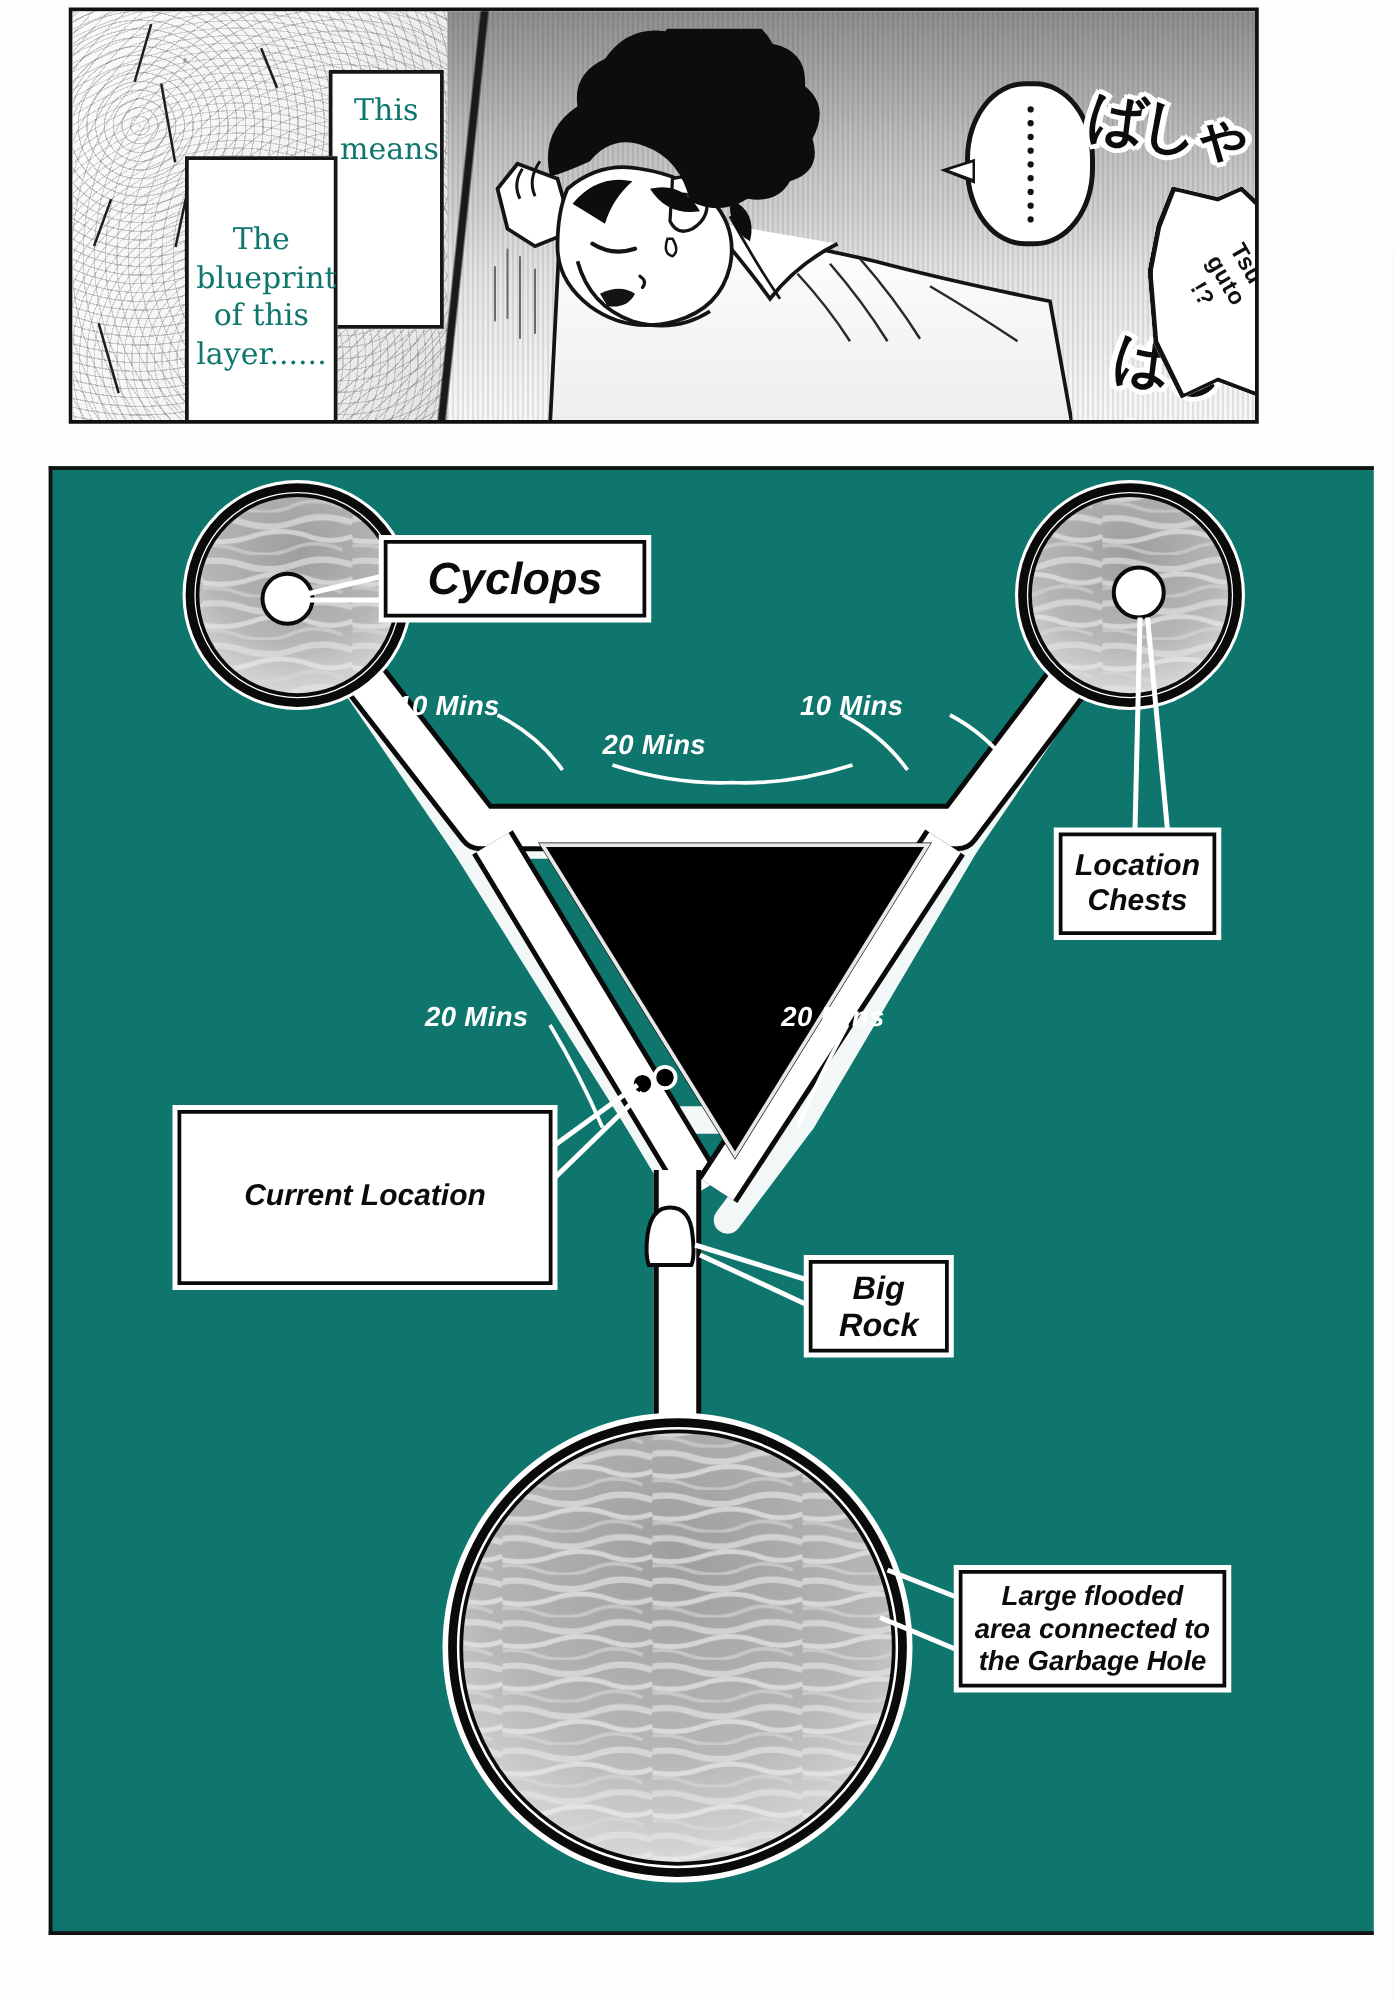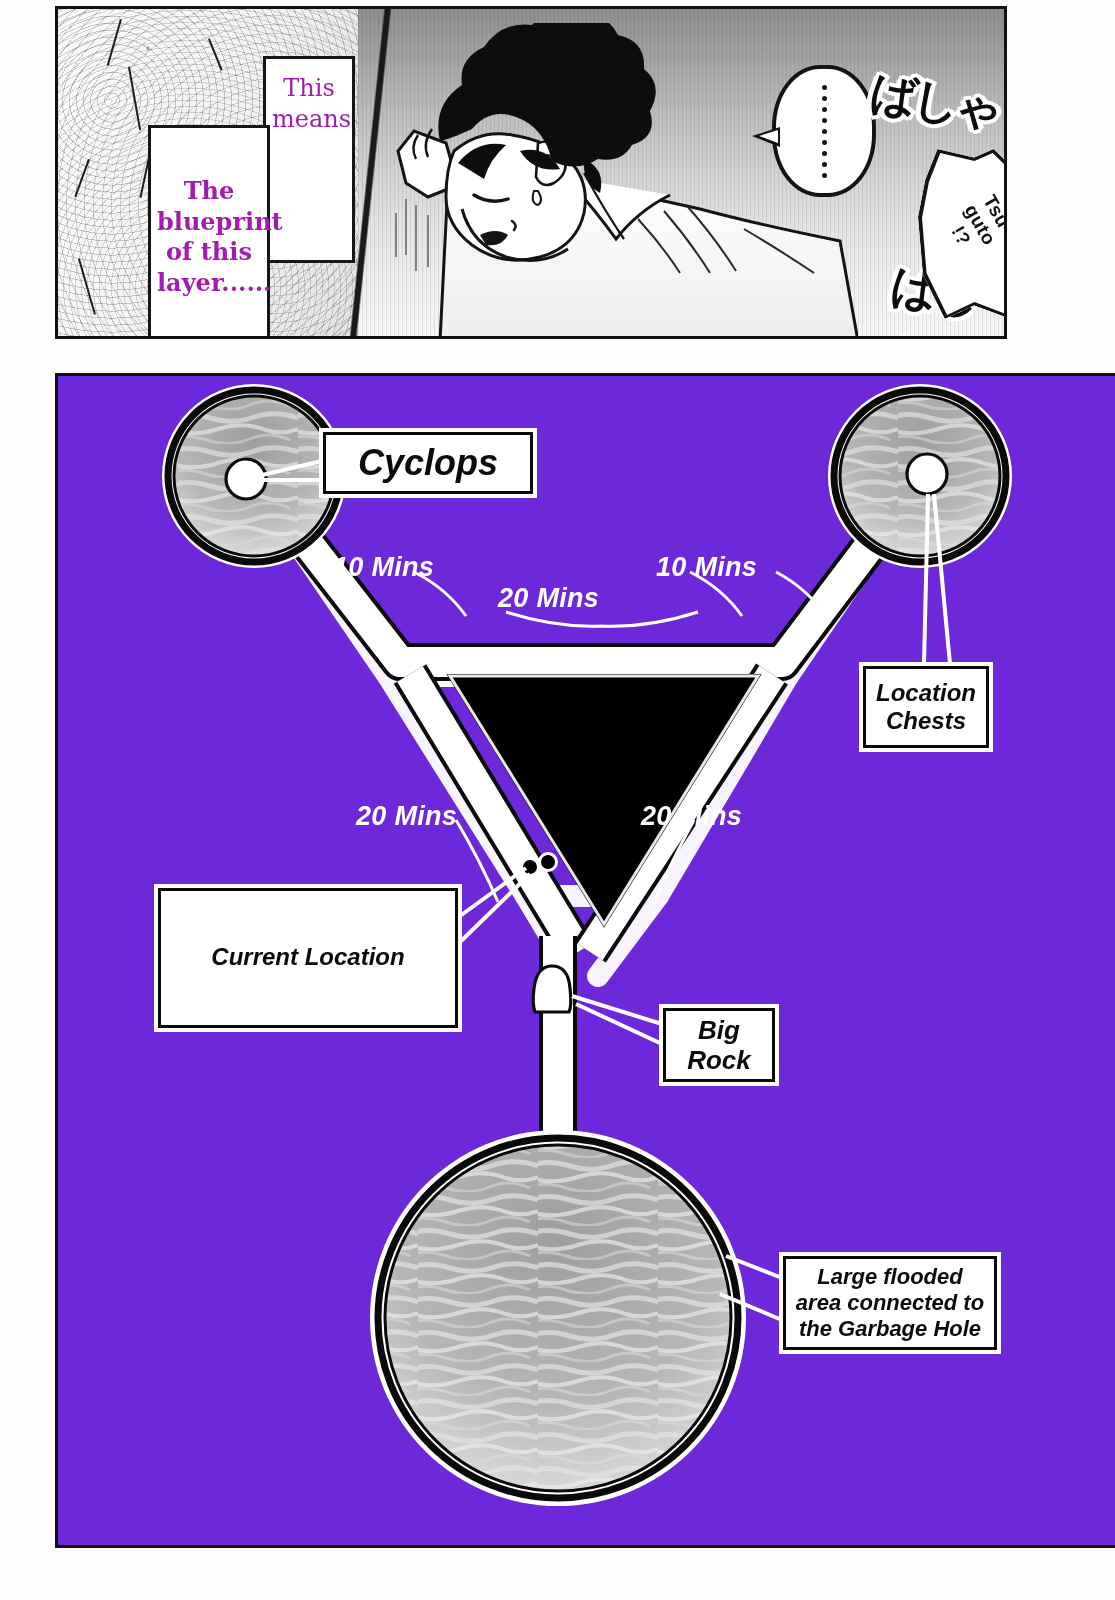--- a/index.html
+++ b/index.html
@@ -89,31 +89,31 @@
   #shout-text{
     position:absolute;left:14px;top:44px;width:96px;
     transform:rotate(60deg);transform-origin:50% 50%;
     font-family:"Liberation Sans", sans-serif;font-size:19px;font-weight:600;
     color:#101010;line-height:1.12;text-align:center;letter-spacing:.5px;
   }
 
   
   .caption{
     position:absolute;background:#fff;border:3px solid #161616;
-    font-family:"DejaVu Serif", serif;color:#a21caf;text-align:center;
+    font-family:"DejaVu Serif", serif;color:#0f766e;text-align:center;
     line-height:1.28;box-sizing:border-box;
   }
   #caption-this-means{left:205px;top:47px;width:92px;height:207px;font-size:24px;padding:14px 6px 0;z-index:4;}
   #caption-this-means .bar{width:4px;height:62px;background:#1a1a1a;margin:18px auto 0;}
   #caption-blueprint{left:90px;top:116px;width:122px;height:228px;font-size:24px;padding:48px 6px 0;z-index:5;}
 
   
   #panel-map{
-    position:absolute;left:55px;top:373px;width:1060px;height:1175px;
-    background:#6d28d9;border-top:3px solid #111;border-bottom:3px solid #111;border-left:3px solid #111;
+    position:absolute;left:39px;top:373px;width:1060px;height:1175px;
+    background:#0f766e;border-top:3px solid #111;border-bottom:3px solid #111;border-left:3px solid #111;
     box-sizing:border-box;overflow:hidden;
   }
   #map-svg{position:absolute;left:0;top:0;}
 
   
   .map-label{
     position:absolute;background:#fff;border:3px solid #0a0a0a;
     box-shadow:0 0 0 4px #ffffff;
     font-family:"Liberation Sans", sans-serif;font-style:italic;font-weight:600;
     color:#0b0b0b;text-align:center;box-sizing:border-box;
@@ -123,21 +123,21 @@
   #label-cyclops{left:265px;top:56px;width:210px;height:62px;font-size:36px;}
   #label-treasure{left:805px;top:290px;width:126px;height:82px;font-size:24px;}
   #label-current{left:100px;top:512px;width:300px;height:140px;font-size:23px;padding:0 22px;align-items:center;}
   #label-current .title{font-weight:700;font-style:italic;font-size:24px;margin-bottom:2px;}
   #label-bigrock{left:605px;top:632px;width:112px;height:74px;font-size:26px;}
   #label-flooded{left:725px;top:880px;width:214px;height:94px;font-size:22px;padding:0 6px;}
 
   
   .time-label{
     position:absolute;color:#fff;font-family:"Liberation Sans", sans-serif;
-    font-style:italic;font-weight:600;font-size:27px;z-index:5;
+    font-style:italic;font-weight:600;font-size:22px;z-index:5;
     letter-spacing:.3px;white-space:nowrap;
   }
   #time-upper-left{left:275px;top:176px;}
   #time-upper-mid{left:440px;top:207px;}
   #time-upper-right{left:598px;top:176px;}
   #time-lower-left{left:298px;top:425px;}
   #time-lower-right{left:583px;top:425px;}
 </style>
 </head>
 <body>
@@ -228,21 +228,21 @@
 guto
 !?</div>
     </div>
 
     <div class="caption" id="caption-this-means">
       <span style="white-space:pre-line;">This
 means</span>
       <span class="bar"></span>
     </div>
     <div class="caption" id="caption-blueprint">
-      <span style="white-space:pre-line;font-weight:bold;">The
+      <span style="white-space:pre-line;">The
 blueprint
 of this
 layer......</span>
     </div>
   </div>
 
   <div id="panel-map">
 
     <svg id="map-svg" width="1060" height="1175" viewBox="0 0 1060 1175">
       <defs>

